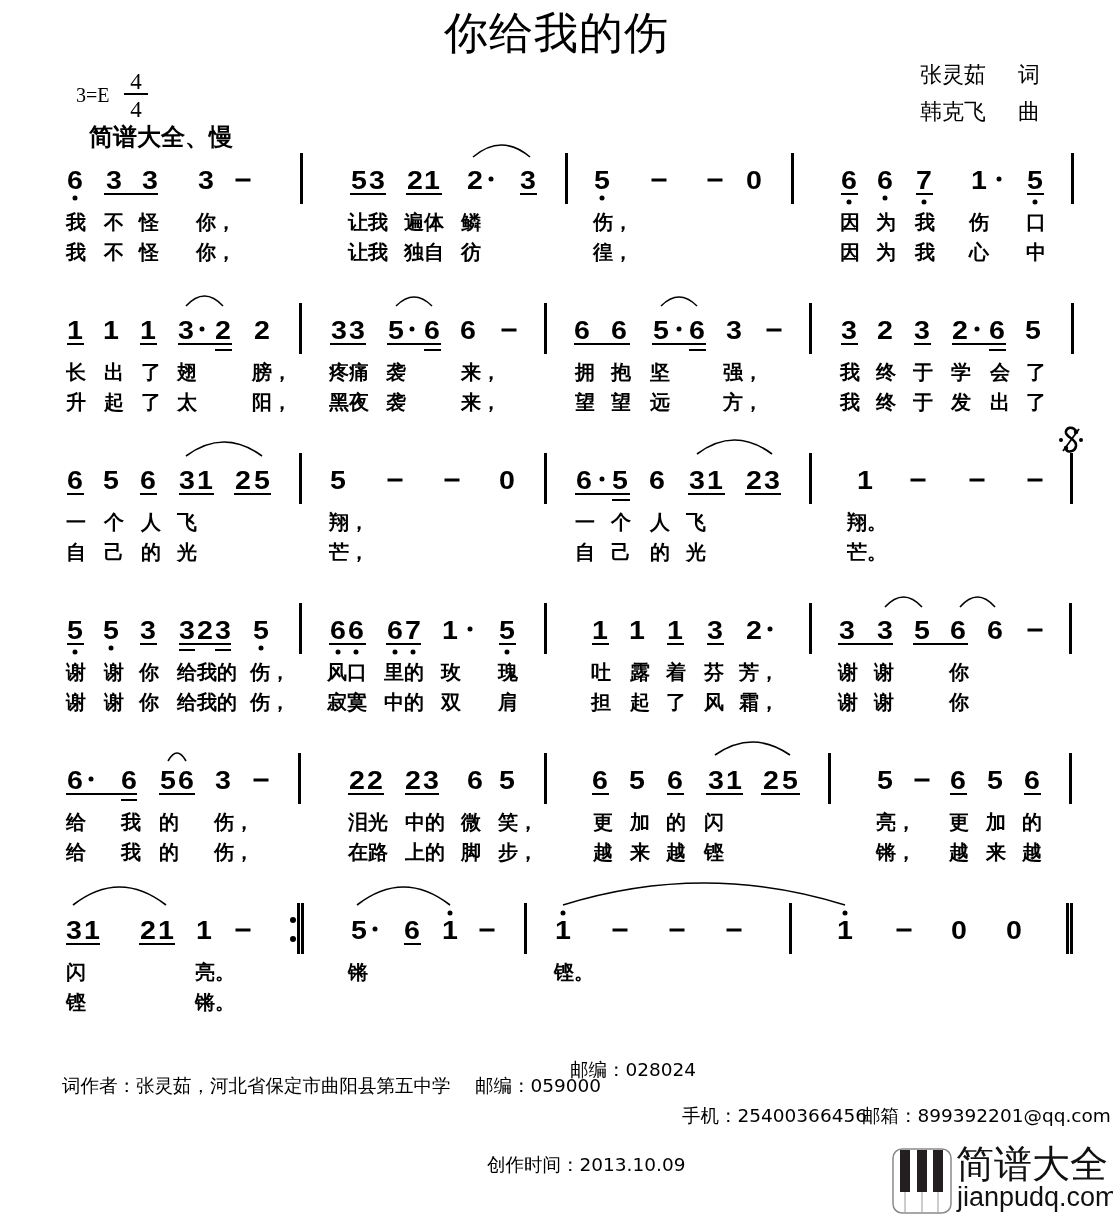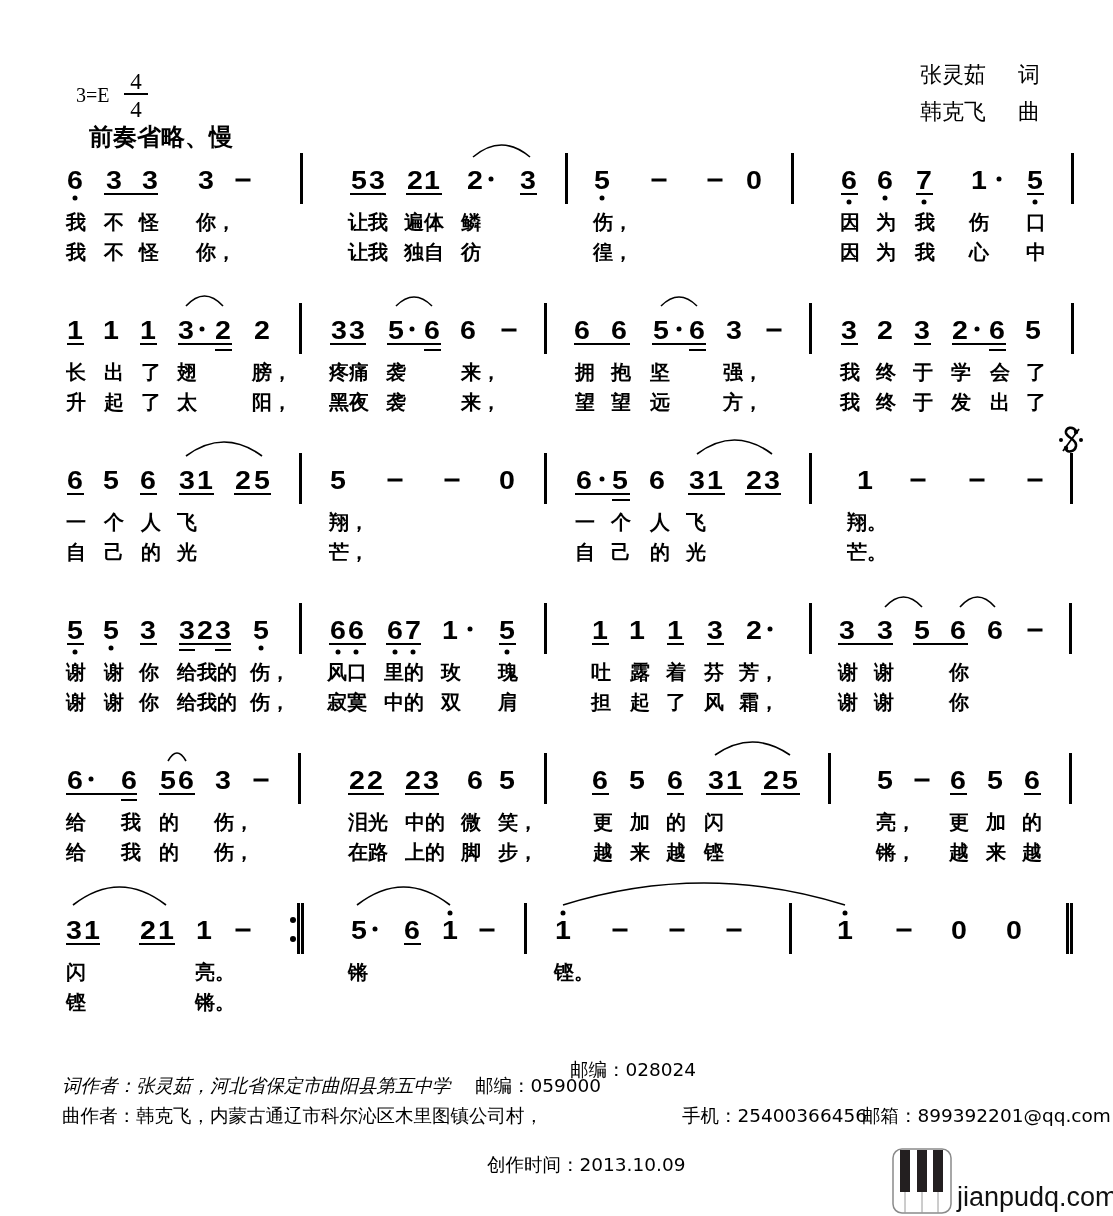--- a/index.html
+++ b/index.html
@@ -28,32 +28,33 @@
 .logo-icon{left:892px;top:1148px;width:60px;height:66px;}
 .logo-name{left:956px;top:1144px;font-size:38px;line-height:40px;color:#111;}
 .logo-url{left:957px;top:1182px;font-family:"Liberation Sans",sans-serif;font-size:27px;line-height:30px;color:#111;}
 .segno{left:1058px;top:424px;width:26px;height:32px;}
 </style>
 </head>
 <body>
 
 <div id="page">
 
+  <div class="abs title">你给我的伤</div>
 
   <div class="abs key">3=E</div>
   <div class="abs tsig tsig-top">4</div>
   <div class="abs tsig-line"></div>
   <div class="abs tsig tsig-bottom">4</div>
 
   <div class="abs credit" style="left:920px;top:63px;">张灵茹</div>
   <div class="abs credit" style="left:1018px;top:63px;">词</div>
   <div class="abs credit" style="left:920px;top:100px;">韩克飞</div>
   <div class="abs credit" style="left:1018px;top:100px;">曲</div>
 
-  <div class="abs tempo">前奏省略、慢</div>
+  <div class="abs tempo">简谱大全、慢</div>
 
   <div id="score">
       <span class="note" style="left: 75px; top: 180px;">6</span>
       <span class="odot" style="left: 75px; top: 198px;"></span>
       <span class="note" style="left: 114px; top: 180px;">3</span>
       <span class="note" style="left: 150px; top: 180px;">3</span>
       <span class="note" style="left: 206px; top: 180px;">3</span>
       <span class="dash" style="left: 243px; top: 180px;">-</span>
       <span class="note" style="left: 359px; top: 180px;">5</span>
       <span class="note" style="left: 377px; top: 180px;">3</span>
@@ -466,32 +467,32 @@
 
   <svg class="abs segno" width="26" height="32" viewBox="0 0 26 32">
     <path d="M18 7 C15 2, 7 3, 8 9 C9 14, 19 15, 18 22 C17 28, 9 29, 8 25" fill="none" stroke="#000" stroke-width="2.6"></path>
     <circle cx="18" cy="8" r="2.2" fill="#000"></circle>
     <circle cx="8" cy="24" r="2.2" fill="#000"></circle>
     <line x1="5" y1="27" x2="21" y2="5" stroke="#000" stroke-width="1.8"></line>
     <circle cx="3" cy="16" r="2" fill="#000"></circle>
     <circle cx="23" cy="16" r="2" fill="#000"></circle>
   </svg>
 
-  <div class="abs foot" style="left:62px;top:1076px;font-style:italic;">词作者：张灵茹，河北省保定市曲阳县第五中学</div>
+  <div class="abs foot" style="left:62px;top:1076px;">词作者：张灵茹，河北省保定市曲阳县第五中学</div>
   <div class="abs foot" style="left:475px;top:1076px;">邮编：059000</div>
-  <div class="abs foot" style="left:62px;top:1106px;">曲作者：韩克飞，内蒙古通辽市科尔沁区木里图镇公司村，</div>
   <div class="abs foot" style="left:570px;top:1060px;">邮编：028024</div>
   <div class="abs foot" style="left:682px;top:1106px;">手机：25400366456</div>
   <div class="abs foot" style="left:862px;top:1106px;">邮箱：899392201@qq.com</div>
   <div class="abs foot" style="left:487px;top:1155px;">创作时间：2013.10.09</div>
 
   <svg class="abs logo-icon" width="60" height="66" viewBox="0 0 60 66">
     <rect x="1" y="1" width="58" height="64" rx="9" fill="#fff" stroke="#8a8a8a" stroke-width="1.5"></rect>
     <line x1="13" y1="40" x2="13" y2="65" stroke="#9a9a9a" stroke-width="1"></line>
     <line x1="30" y1="40" x2="30" y2="65" stroke="#9a9a9a" stroke-width="1"></line>
     <line x1="46" y1="40" x2="46" y2="65" stroke="#9a9a9a" stroke-width="1"></line>
     <rect x="8" y="2" width="10" height="42" fill="#231f20"></rect>
     <rect x="25" y="2" width="10" height="42" fill="#231f20"></rect>
     <rect x="41" y="2" width="10" height="42" fill="#231f20"></rect>
   </svg>
+  <div class="abs logo-name">简谱大全</div>
   <div class="abs logo-url">jianpudq.com</div>
 
 </div>
 
 </body></html>

